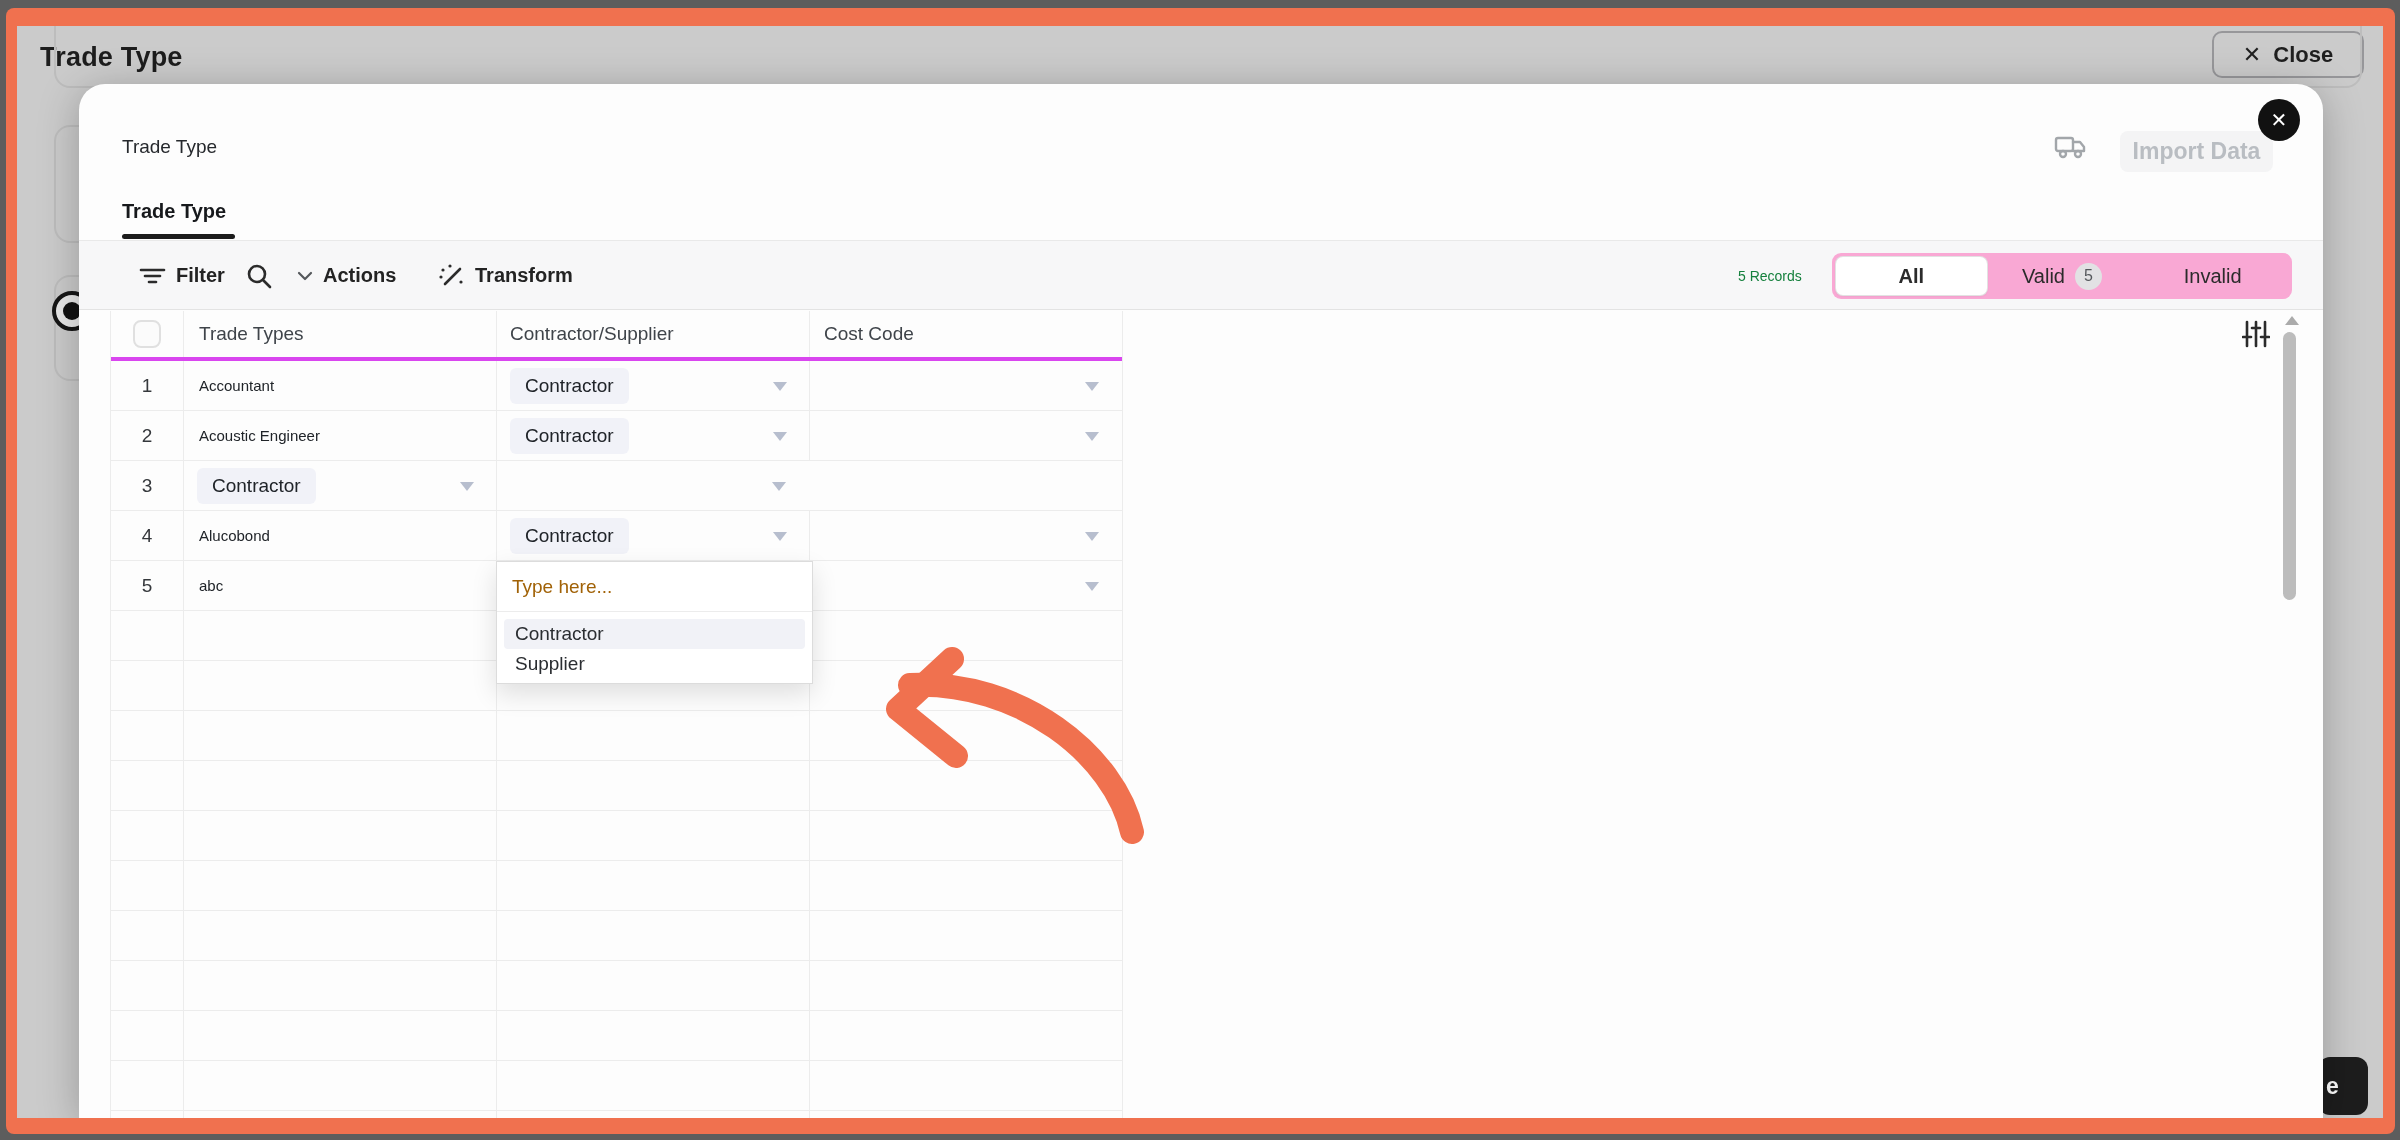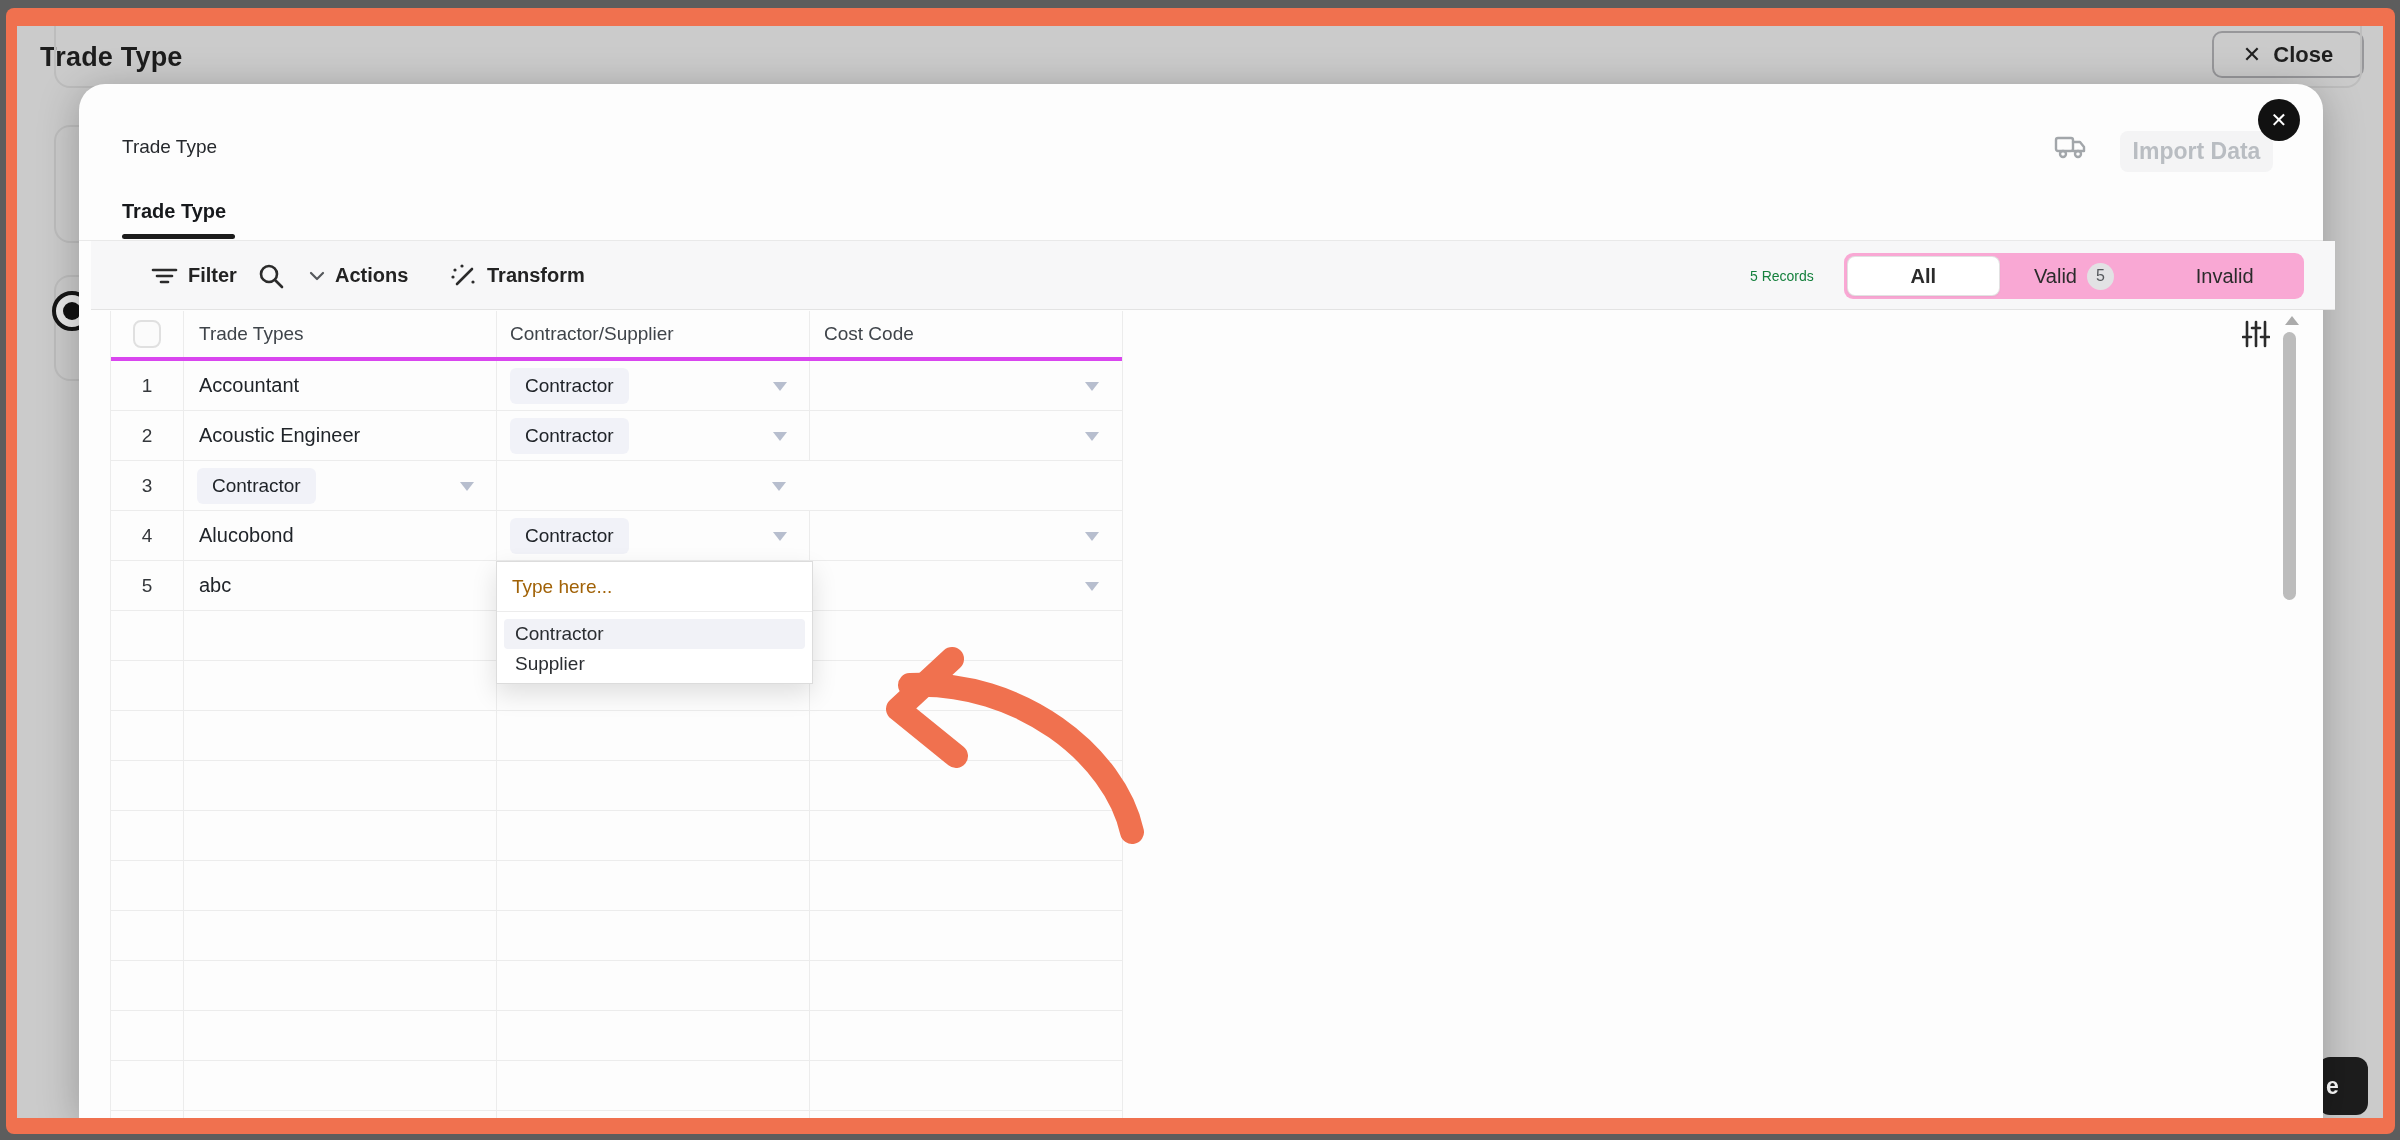--- a/index.html
+++ b/index.html
@@ -47,21 +47,21 @@
   .truck-icon { position:absolute; left:1975px; top:48px; width:34px; height:30px; }
   .import-btn { position:absolute; left:2041px; top:47px; width:153px; height:41px;
     background:#f4f4f5; border-radius:8px; display:flex; align-items:center; justify-content:center;
     color:#b9bdc2; font-size:23px; font-weight:bold; }
 
   .tab { position:absolute; left:43px; top:116px; font-size:20px; font-weight:600; color:#17191c; cursor:pointer; }
   .tab-underline { position:absolute; left:43px; top:150px; width:113px; height:5px; background:#1c1c1c; border-radius:3px; }
   .tabs-divider { position:absolute; left:0; top:156px; width:100%; height:1px; background:#e9e9e9; }
 
   
-  .toolbar { position:absolute; left:12px; top:157px; width:100%; height:69px; background:#f7f7f8;
+  .toolbar { position:absolute; left:0; top:157px; width:100%; height:69px; background:#f7f7f8;
     border-bottom:1px solid #e3e3e3; }
   .tb-item { position:absolute; top:0; height:69px; display:flex; align-items:center; gap:10px;
     font-size:20px; font-weight:600; color:#232323; cursor:pointer; }
   .tb-records { position:absolute; top:0; height:69px; display:flex; align-items:center;
     font-size:14px; color:#15803d; font-weight:normal; }
   .seg-control { position:absolute; left:1753px; top:12px; width:460px; height:46px;
     background:#f9a8d4; border-radius:9px; display:flex; align-items:center; padding:4px; }
   .seg { flex:1; height:38px; display:flex; align-items:center; justify-content:center; gap:10px;
     font-size:20px; color:#2b2b2b; font-weight:500; cursor:pointer; border-radius:7px; }
   .seg.active { background:#fff; box-shadow:0 0 0 1px #e2e2e2, 0 1px 3px rgba(0,0,0,.08); font-weight:600; }
@@ -73,21 +73,21 @@
   .trow { display:flex; height:50px; border-bottom:1px solid #ececec; background:#fdfdfd; }
   .trow.head { border-bottom:4px solid #d946ef; }
   .cell { position:relative; height:100%; display:flex; align-items:center; border-right:1px solid #ececec; }
   .cell:last-child { border-right:none; }
   .c1 { width:73px; justify-content:center; }
   .c2 { width:313px; padding-left:15px; }
   .c3 { width:313px; padding-left:13px; }
   .c4 { width:311px; padding-left:14px; }
   .head .cell { font-size:19px; font-weight:500; color:#3f444a; }
   .rownum { font-size:19px; color:#35383c; }
-  .cellval { font-size:20px; color:#202429; }
+  .cellval { font-size:15px; color:#202429; }
   .chip { background:#f1f2f8; border-radius:6px; padding:7px 15px; font-size:19px; color:#202429; font-weight:500; }
   .caret { position:absolute; right:22px; top:50%; margin-top:-4px; width:0; height:0;
     border-left:7px solid transparent; border-right:7px solid transparent; border-top:9px solid #b7bece; }
   .checkbox { width:28px; height:28px; border:2px solid #e0e0e0; border-radius:8px; background:#fbfbfb; cursor:pointer; }
 
   
   .dropdown { position:absolute; left:417px; top:477px; width:317px; height:123px; background:#fff;
     border:1px solid #dcdcdc; box-shadow:0 10px 24px rgba(0,0,0,.12); z-index:20; }
   .dd-input { height:50px; border-bottom:1px solid #ececec; display:flex; align-items:center; padding-left:15px; }
   .dd-input span { font-size:19px; color:#a16207; }

